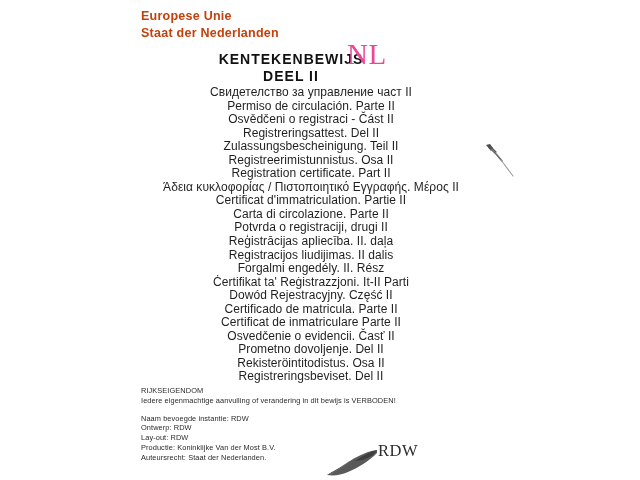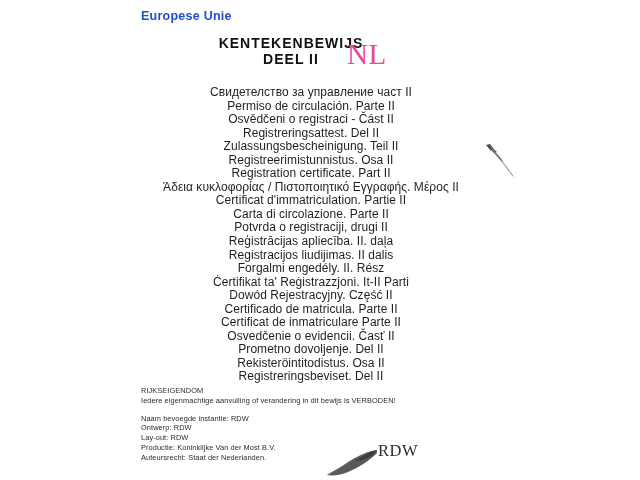--- a/index.html
+++ b/index.html
@@ -28,21 +28,21 @@
     position: absolute;
     left: 141px;
     top: 8px;
     width: 300px;
   }
   .header-line {
     font-size: 12.5px;
     font-weight: bold;
     letter-spacing: 0.25px;
     line-height: 16.5px;
-    color: #1d4ed8;
+    color: #c2410c;
     white-space: nowrap;
   }
   .title-block {
     margin-top: 10px;
   }
   .title-line {
     font-size: 14px;
     font-weight: bold;
     letter-spacing: 1.0px;
     line-height: 16.5px;
@@ -133,20 +133,21 @@
     opacity: 0.85;
   }
 </style>
 </head>
 <body>
 
 <div class="page">
 
   <div class="header">
     <div class="header-line">Europese Unie</div>
+    <div class="header-line">Staat der Nederlanden</div>
     <div class="title-block">
       <div class="title-line">KENTEKENBEWIJS</div>
       <div class="title-line">DEEL II</div>
     </div>
   </div>
 
   <div class="country-code">NL</div>
 
   <div class="security-mark">
     <svg viewBox="0 0 44 46" width="44" height="46" aria-hidden="true">

